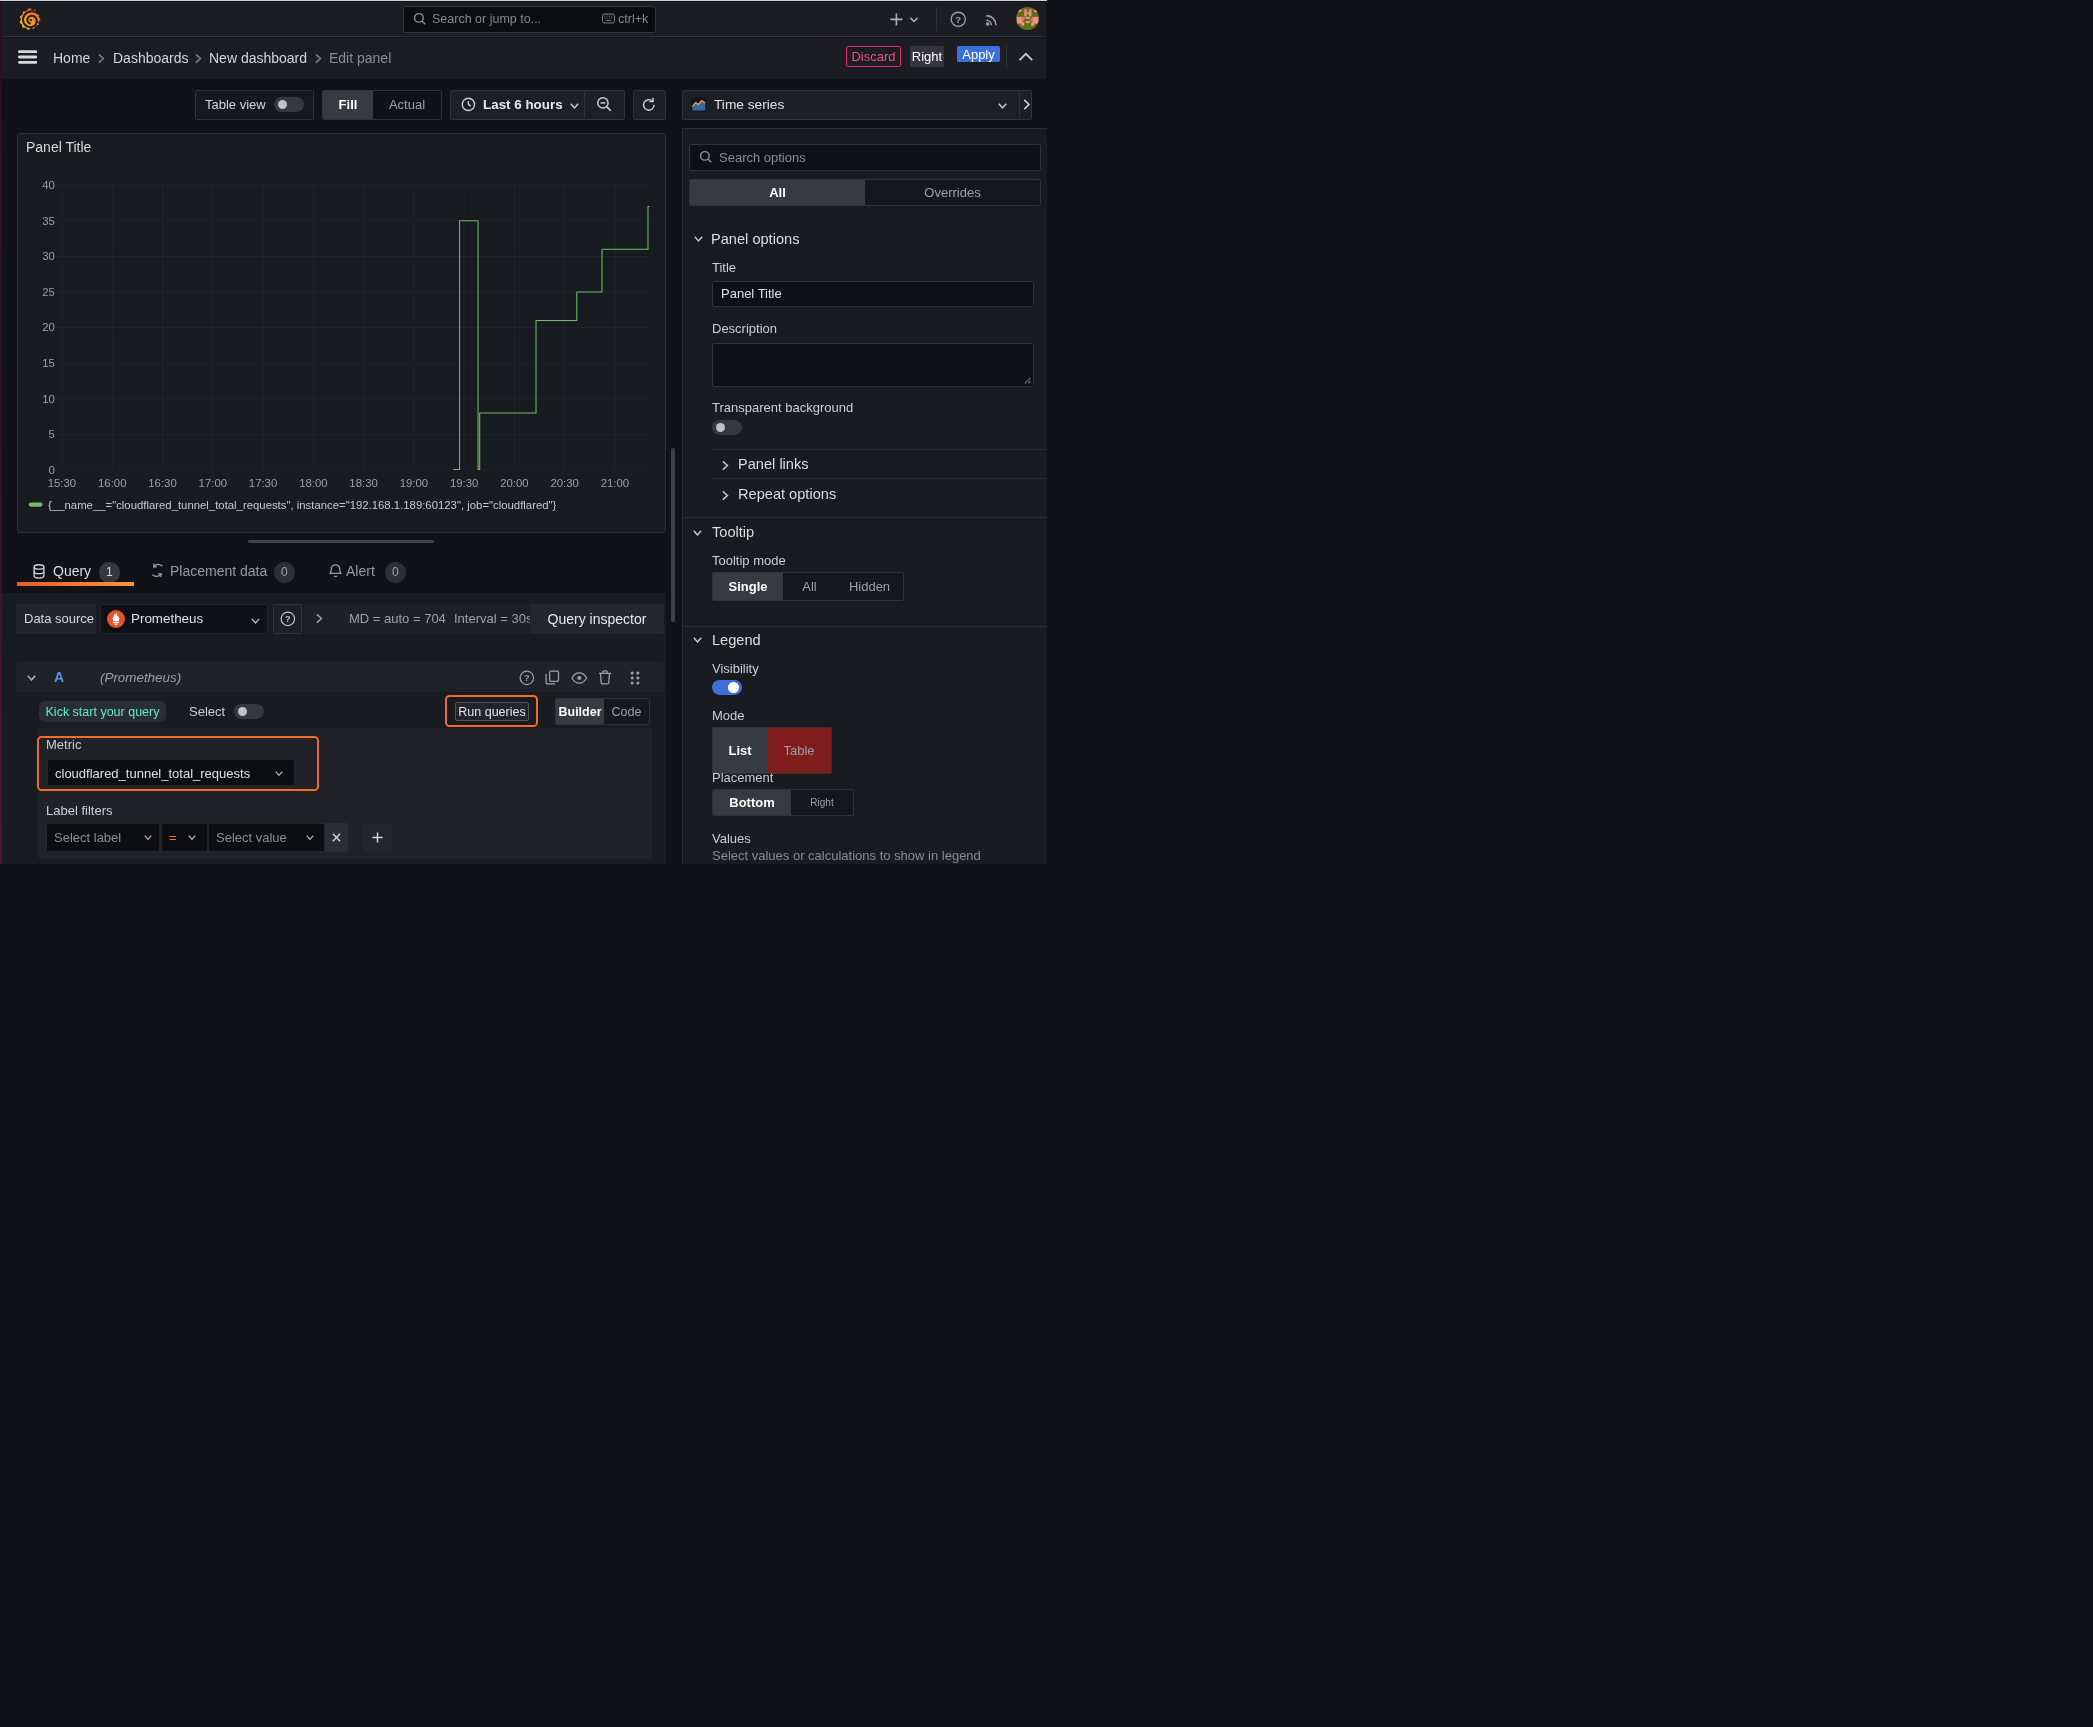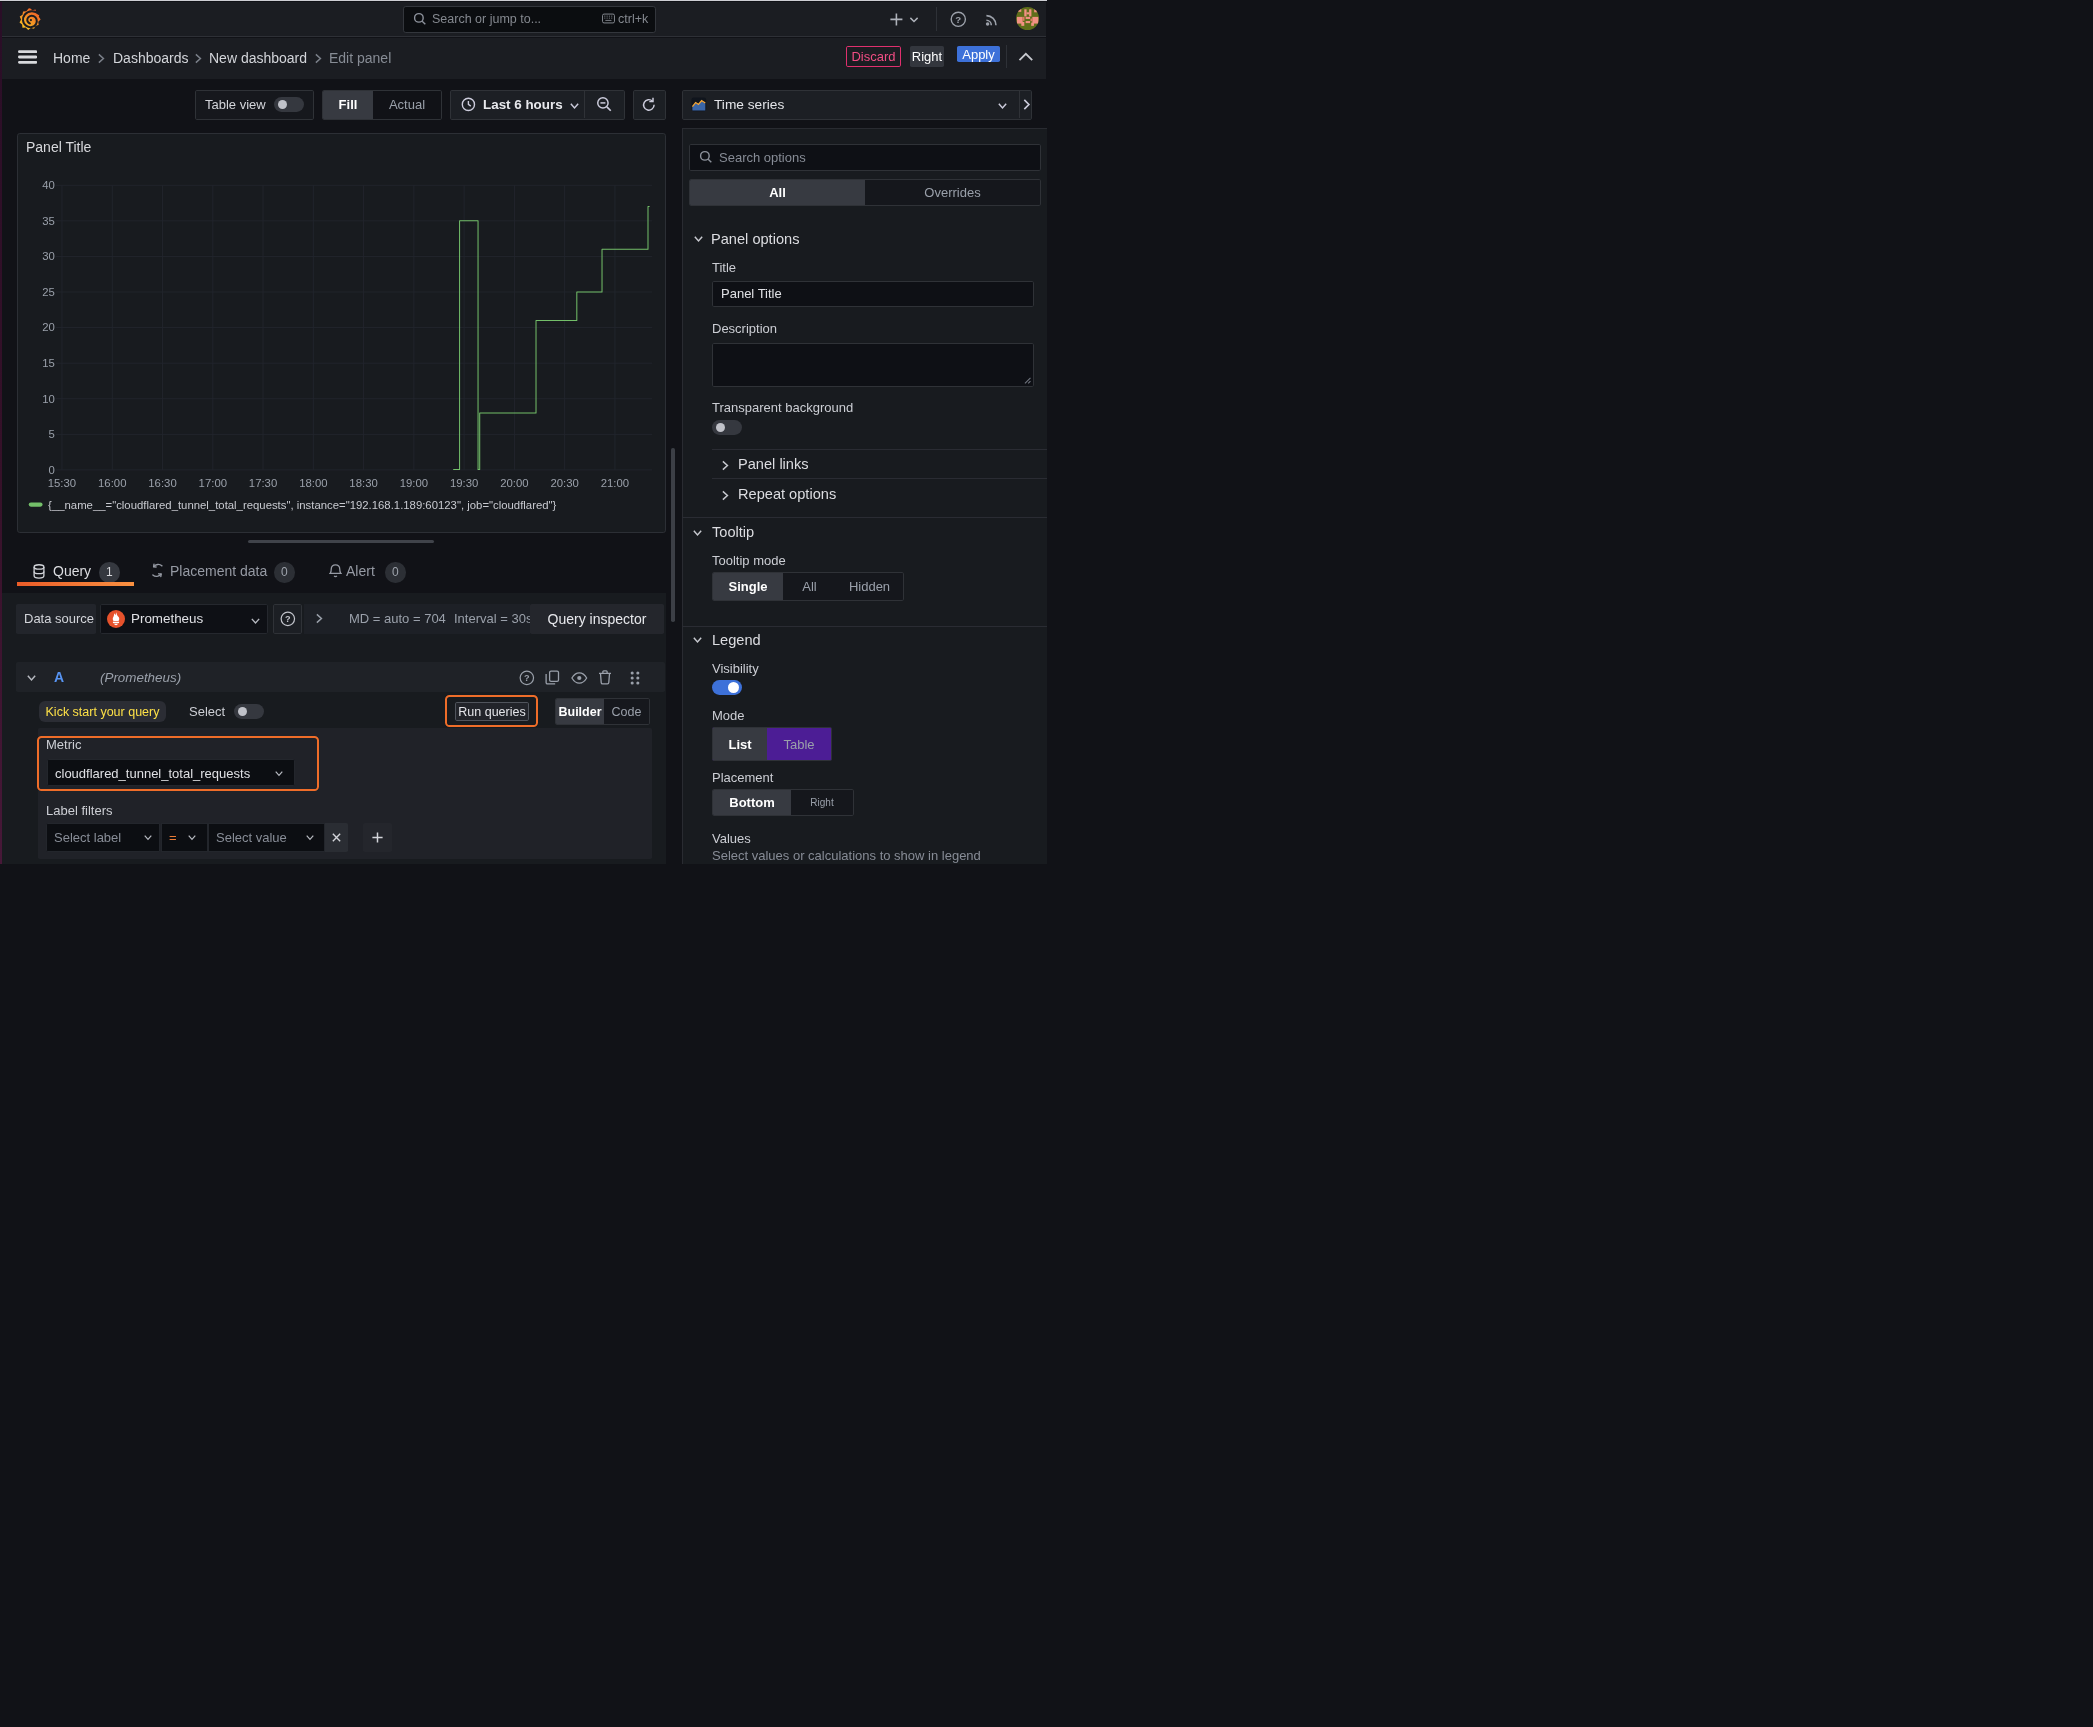--- a/index.html
+++ b/index.html
@@ -301,21 +301,21 @@
   </svg>
 <svg class="abs" style="left:630px;top:671px" width="10" height="14" viewBox="0 0 11 15" fill="#9aa0aa">
     <circle cx="2.4" cy="2" r="1.7"></circle>
     <circle cx="8.6" cy="2" r="1.7"></circle>
     <circle cx="2.4" cy="7.5" r="1.7"></circle>
     <circle cx="8.6" cy="7.5" r="1.7"></circle>
     <circle cx="2.4" cy="13" r="1.7"></circle>
     <circle cx="8.6" cy="13" r="1.7"></circle>
   </svg>
 
-<div class="abs" style="left:39px;top:701px;width:127px;height:21px;background:#2b2d34;border-radius:6px;color:#fde047;font-size:12.5px;display:flex;align-items:center;justify-content:center">Kick start your query</div>
+<div class="abs" style="left:39px;top:701px;width:127px;height:21px;background:#2b2d34;border-radius:6px;color:#5eead4;font-size:12.5px;display:flex;align-items:center;justify-content:center">Kick start your query</div>
 <div class="txt" style="left:189px;top:701px;height:21px;line-height:21px;font-size:13px;color:#ccced4">Select</div>
 <div class="toggle" style="left:234px;top:704px">
     <i></i>
   </div>
 <div class="abs" style="left:455px;top:702px;width:74px;height:19px;background:#22242a;border:0.9px solid #50545c;border-radius:1.8px;color:#e4e5e9;font-size:12.5px;display:flex;align-items:center;justify-content:center">Run queries</div>
 <div class="abs" style="left:445px;top:695px;width:93px;height:32px;border:2.3px solid #ef6d29;border-radius:4.6px"></div>
 <div class="seg" style="left:555px;top:698px;width:95px;height:27px;background:#16181d">
   <div class="on" style="width:48px;font-size:12.5px">Builder</div>
     <div style="flex:1;font-size:12.5px">Code</div>
 </div>
@@ -410,21 +410,21 @@
 
 <svg class="abs" style="left:692px;top:636px" width="11" height="8.3" viewBox="0 0 12 9">
     <path d="M2 2 L6 6.5 L10 2" fill="none" stroke="#c7c9cf" stroke-width="1.6"></path>
   </svg>
 <div class="txt" style="left:712px;top:632px;height:16.6px;line-height:16.6px;font-size:14.6px;color:#dcdde1">Legend</div>
 <div class="txt" style="left:712px;top:662px;height:14px;line-height:14px;font-size:13px;color:#ccced4">Visibility</div>
 <div class="toggle on" style="left:712px;top:680px">
     <i></i>
   </div>
 <div class="txt" style="left:712px;top:709px;height:14px;line-height:14px;font-size:13px;color:#ccced4">Mode</div>
-<div class="seg" style="left:712px;top:727px;width:120px;height:34px;background:#4c1d95">
+<div class="seg" style="left:712px;top:727px;width:120px;height:47px;background:#7f1d1d">
   <div class="on" style="width:54px;font-size:13px">List</div>
     <div style="flex:1;font-size:13px">Table</div>
 </div>
 <div class="txt" style="left:712px;top:771px;height:14px;line-height:14px;font-size:13px;color:#ccced4">Placement</div>
 <div class="seg" style="left:712px;top:789px;width:142px;height:27px;background:#15171c">
   <div class="on" style="width:78px;font-size:13px">Bottom</div>
     <div style="flex:1;font-size:10px">Right</div>
 </div>
 <div class="txt" style="left:712px;top:832px;height:14px;line-height:14px;font-size:13px;color:#ccced4">Values</div>
 <div class="txt" style="left:712px;top:849px;height:14px;line-height:14px;font-size:13px;color:#878c96">Select values or calculations to show in legend</div>

